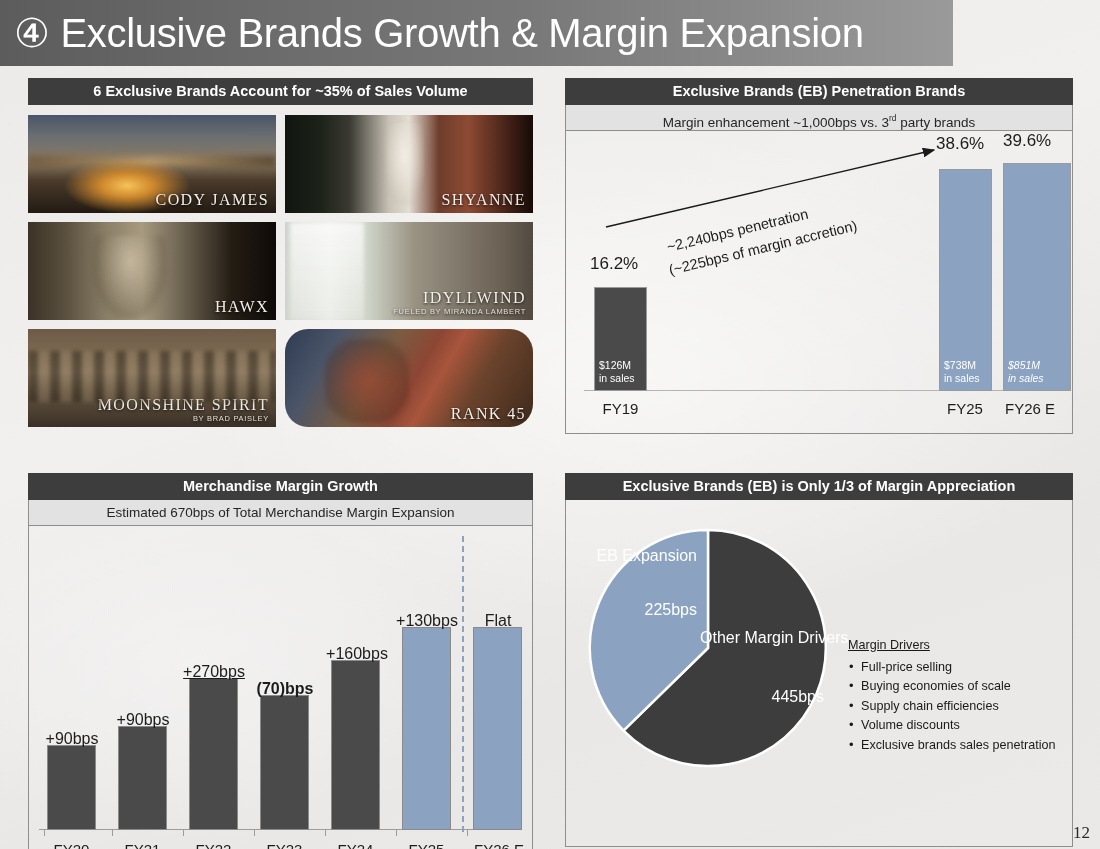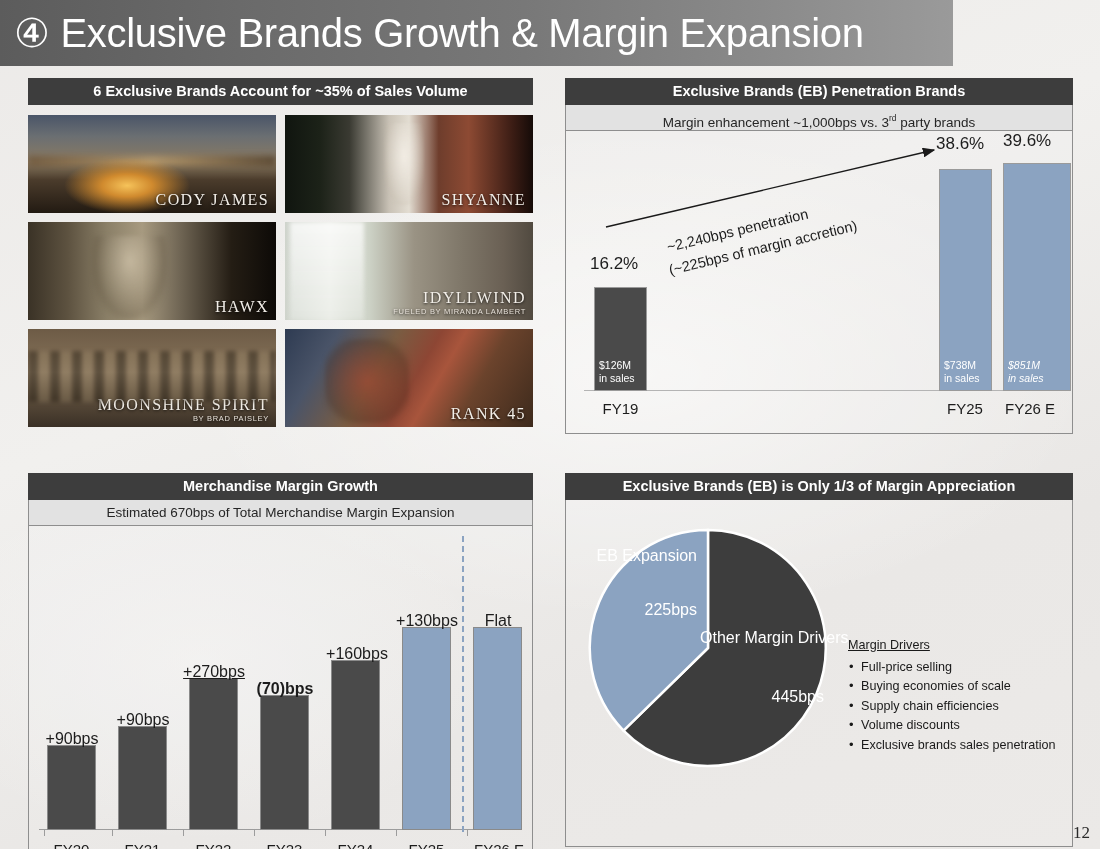--- a/index.html
+++ b/index.html
@@ -139,20 +139,21 @@
       linear-gradient(180deg, #6d5b46 0%, #7d6a52 26%, #8b7860 44%, #5d4e3c 70%, #3a3026 100%);
   }
   .art-moon:after {
     content: ""; position: absolute; left: 0; right: 0; top: 22%; height: 52%;
     background: repeating-linear-gradient(90deg, rgba(40,32,22,0.45) 0 10px, rgba(160,140,110,0.28) 10px 22px);
     filter: blur(2px);
   }
   .art-rank {
     background:
       linear-gradient(120deg, #2e3b52 0%, #4a5468 18%, #7a5c42 38%, #8d4634 52%, #a8553c 60%, #6b432c 74%, #3d2a1c 100%);
+    border-radius: 23px;
   }
   .art-rank:after {
     content: ""; position: absolute; left: 16%; top: 10%; width: 34%; height: 86%;
     background: radial-gradient(ellipse at 50% 50%, rgba(160,70,48,0.7), rgba(70,40,25,0.3) 70%, transparent 82%);
     filter: blur(2px);
   }
   
   #pen-panel { left: 565px; top: 78px; width: 508px; }
   #pen-body { height: 303px; }
   .pen-plot { position: absolute; inset: 0; }

